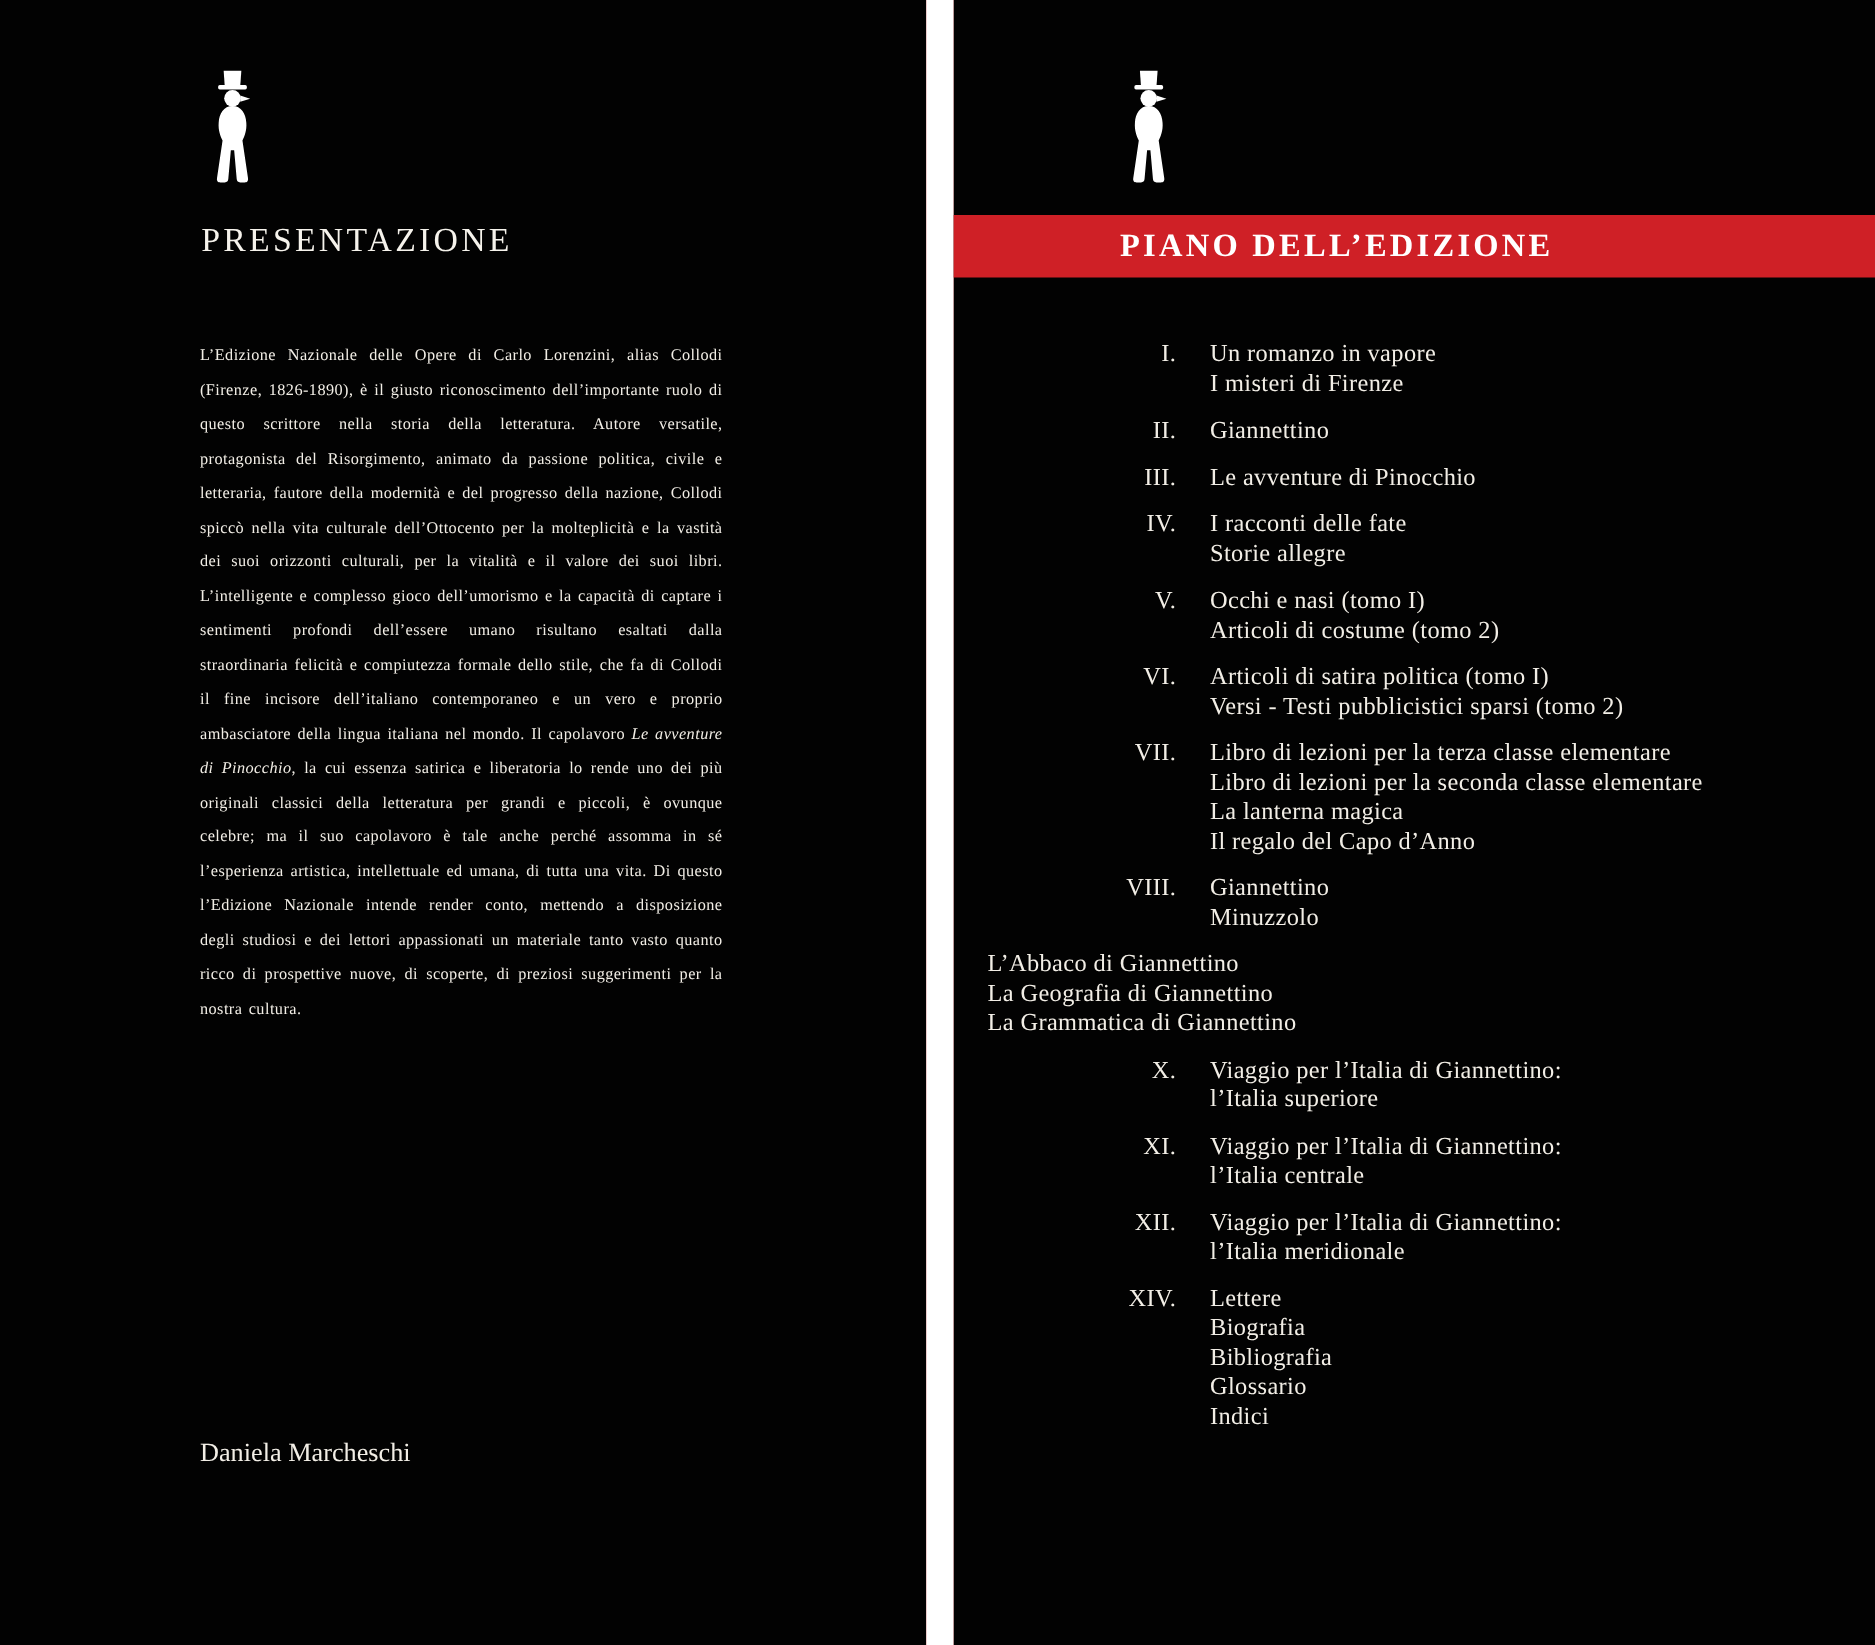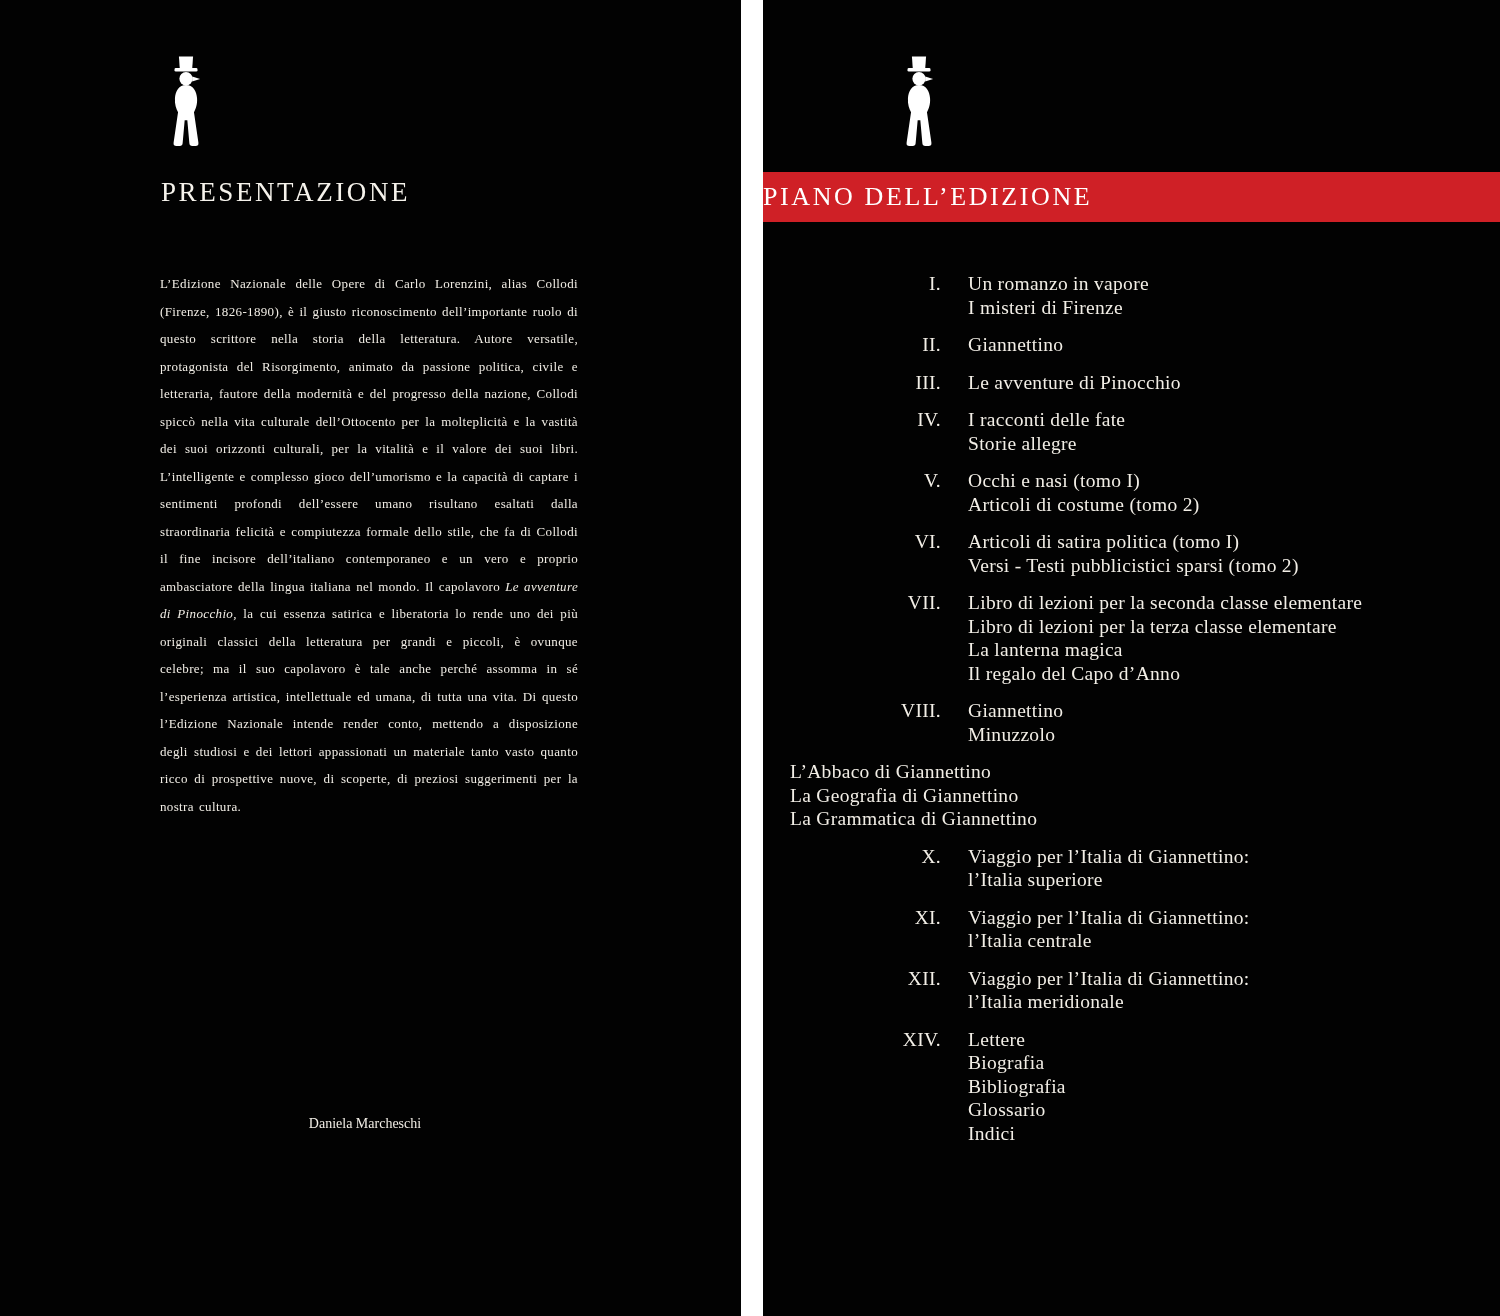--- a/index.html
+++ b/index.html
@@ -25,31 +25,31 @@
   }
 
   .presentation {
     position:absolute; left:160px; top:270px; width:418px; margin:0;
     font-size:13px; line-height:27.5px; text-align:justify;
     letter-spacing:0.35px; word-spacing:1.5px; color:#f2eee6;
   }
   .presentation em { font-style:italic; }
 
   .signature {
-    position:absolute; left:160px; top:1116px; width:418px;
-    font-size:14px; text-align:center; padding-right:8px;
+    position:absolute; left:160px; top:1150px; width:418px;
+    font-size:21px; text-align:left; padding-right:8px;
     box-sizing:border-box; color:#f2eee6;
   }
 
   .banner {
     position:absolute; left:0; top:172px; width:100%; height:50px;
     background:#cf2026; display:flex; align-items:center;
   }
   .banner h2 {
-    margin:0; font-size:26px; font-weight:normal;
+    margin:0; padding-left:133px; font-size:26px; font-weight:bold;
     letter-spacing:2.6px; color:#ffffff; white-space:nowrap;
   }
 
   .plan {
     position:absolute; left:0; top:272px; width:100%;
     margin:0; padding:0; list-style:none;
     display:flex; flex-direction:column; gap:14px;
     font-size:19.5px; line-height:23.5px; letter-spacing:0.3px;
   }
   .plan-item { display:flex; }
@@ -146,22 +146,22 @@
         <div class="plan-numeral">VI.</div>
         <div class="plan-lines">
           <div>Articoli di satira politica (tomo I)</div>
           <div>Versi - Testi pubblicistici sparsi (tomo 2)</div>
         </div>
       </li>
 
       <li class="plan-item">
         <div class="plan-numeral">VII.</div>
         <div class="plan-lines">
+          <div>Libro di lezioni per la terza classe elementare</div>
           <div>Libro di lezioni per la seconda classe elementare</div>
-          <div>Libro di lezioni per la terza classe elementare</div>
           <div>La lanterna magica</div>
           <div>Il regalo del Capo d’Anno</div>
         </div>
       </li>
 
       <li class="plan-item">
         <div class="plan-numeral">VIII.</div>
         <div class="plan-lines">
           <div>Giannettino</div>
           <div>Minuzzolo</div>

